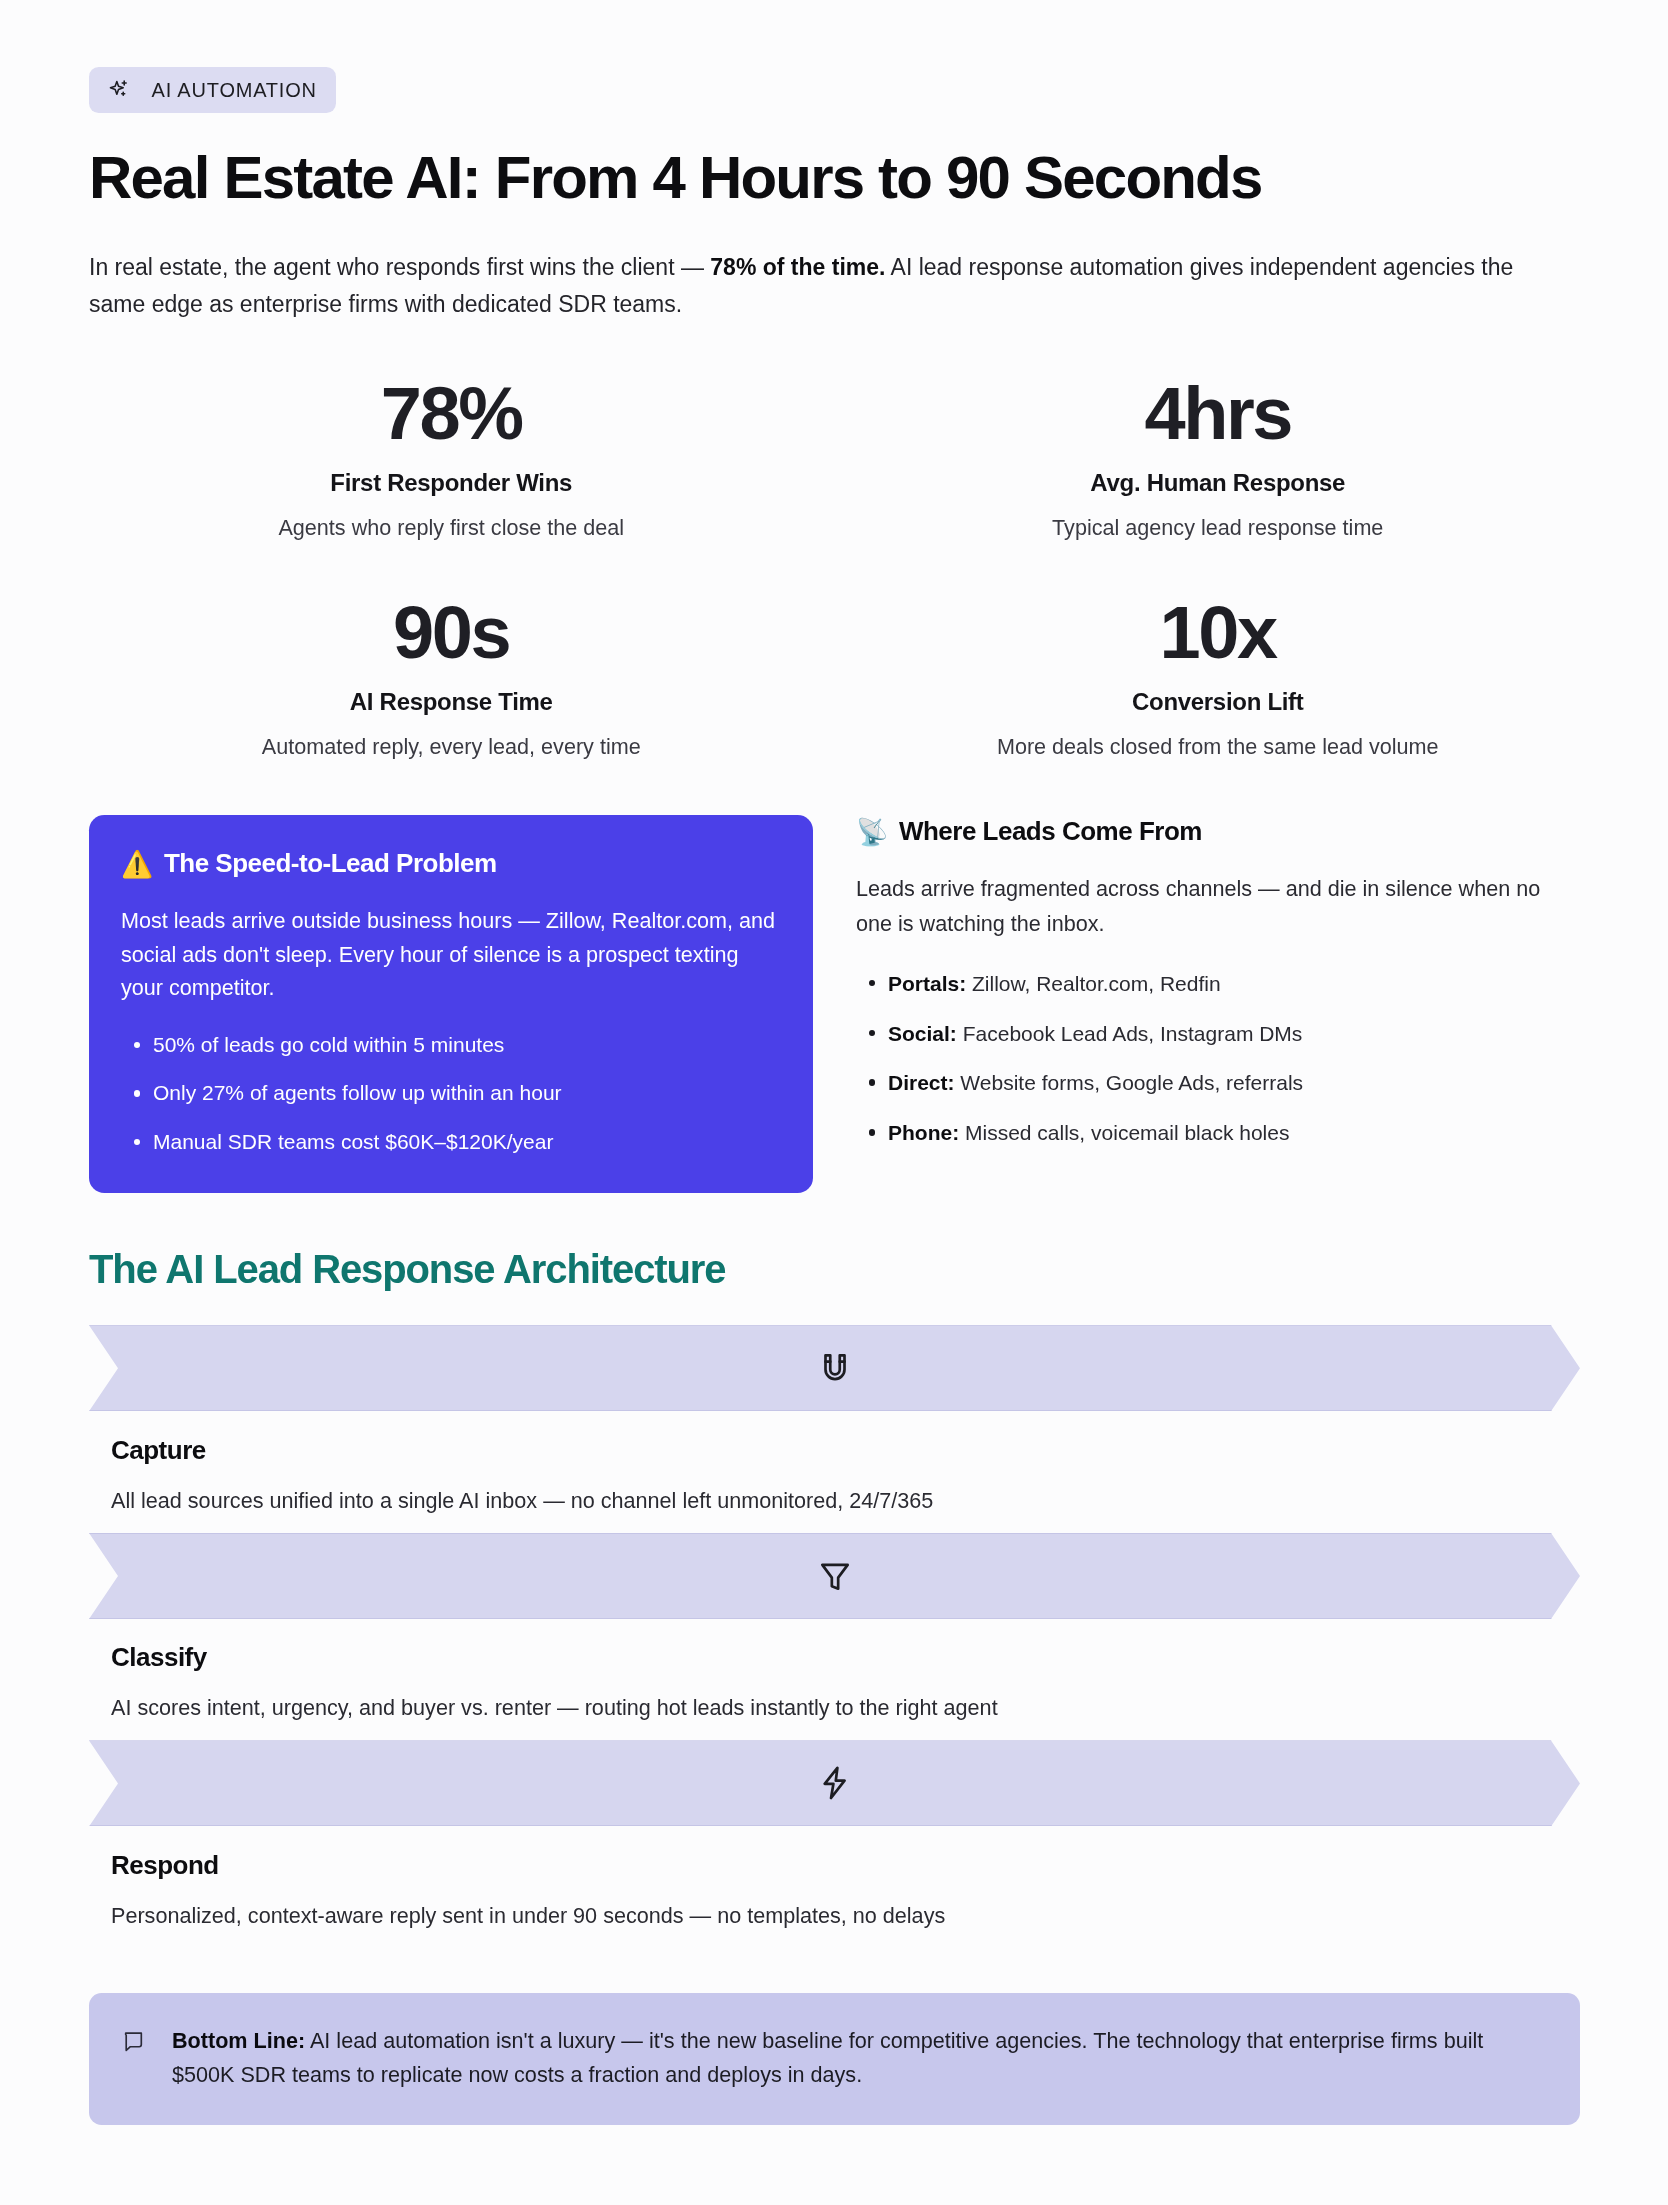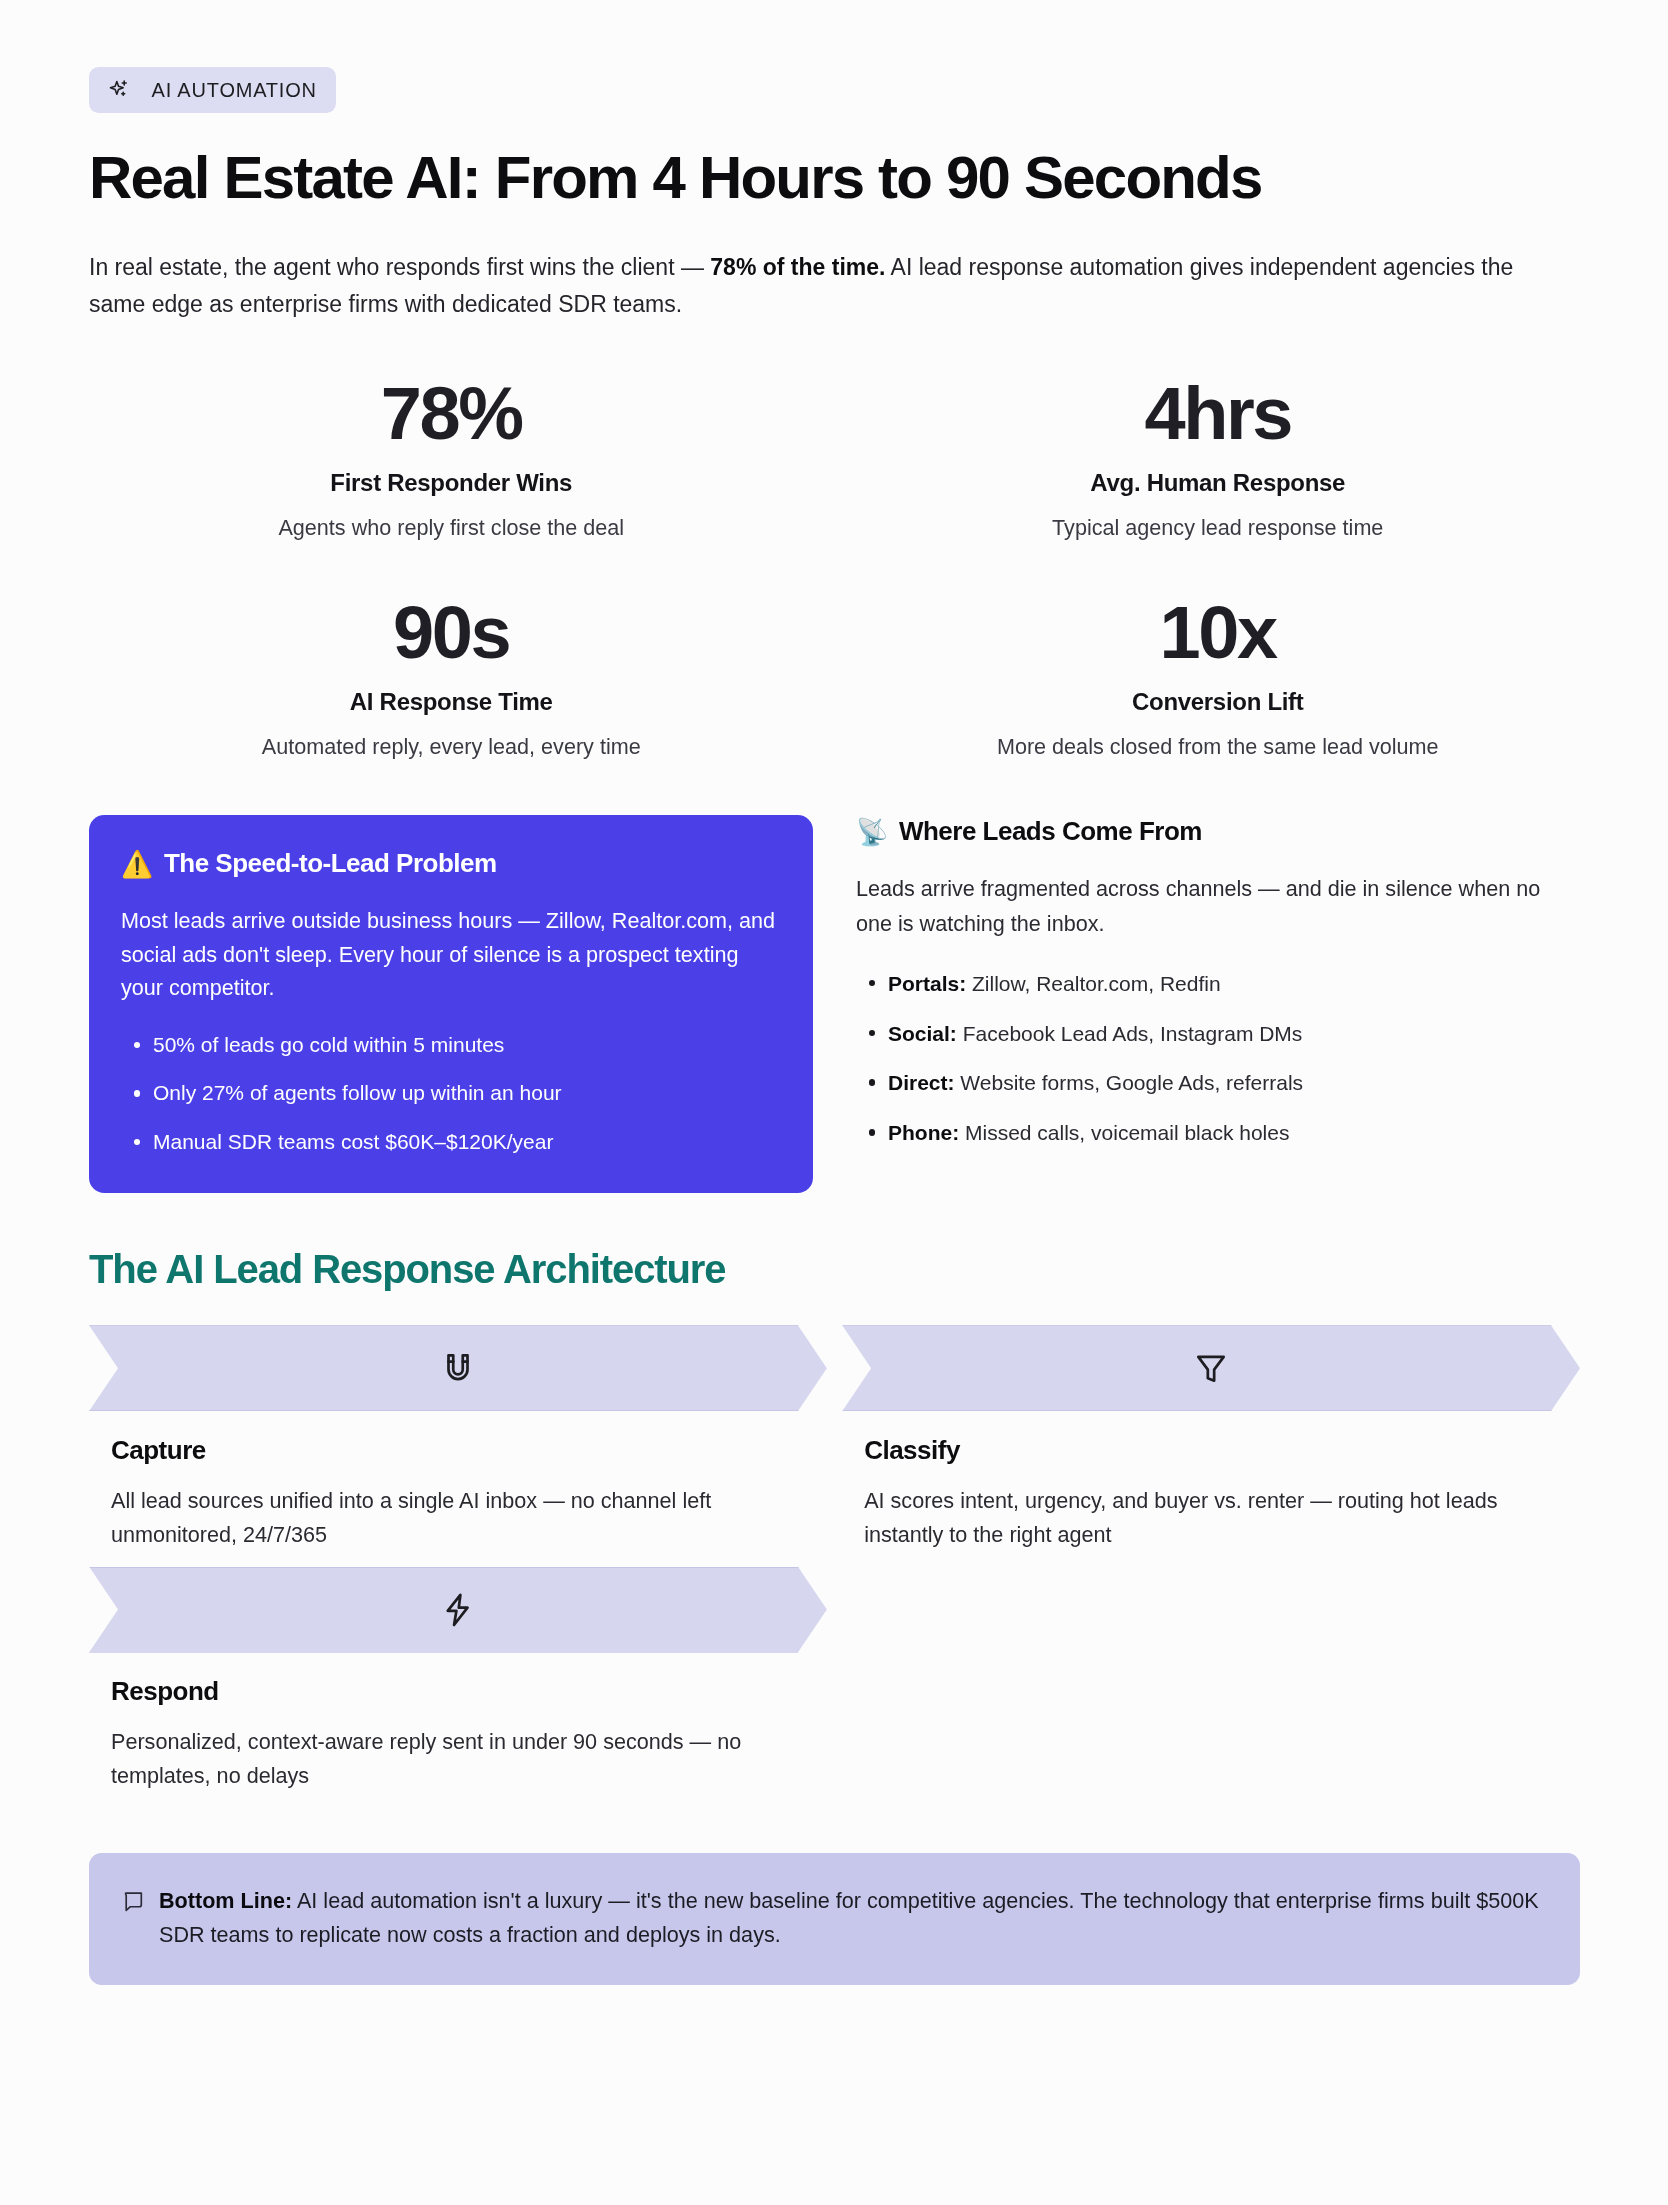--- a/index.html
+++ b/index.html
@@ -171,21 +171,21 @@
     font-size: 40px;
     font-weight: 700;
     letter-spacing: -1.1px;
     color: #0f766e;
     margin-bottom: 33px;
   }
 
   
   .steps {
     display: grid;
-    grid-template-columns: 1fr 1fr;
+    grid-template-columns: 1fr;
     column-gap: 15.3px;
     row-gap: 15.3px;
     margin-bottom: 60px;
   }
   .step { }
   .chevron {
     position: relative;
     height: 86px;
     background: #d6d6ef;
     border-top: 1.4px solid #c5c5e6;
@@ -213,21 +213,21 @@
     padding-right: 16.7px;
   }
 
   
   .bottom-line {
     background: #c7c7ec;
     border-radius: 12.5px;
     padding: 31px 36px 32px 32px;
     display: flex;
     align-items: flex-start;
-    gap: 13px;
+    gap: 26px;
   }
   .bottom-line .note-icon { width: 25px; height: 25px; flex: none; margin-top: 5.6px; display: block; }
   .bottom-line-text {
     font-size: 21.6px;
     line-height: 1.6;
     color: #1c1c24;
   }
   .bottom-line-text b { font-weight: 700; color: #0a0a0f; }
 </style>
 </head>

